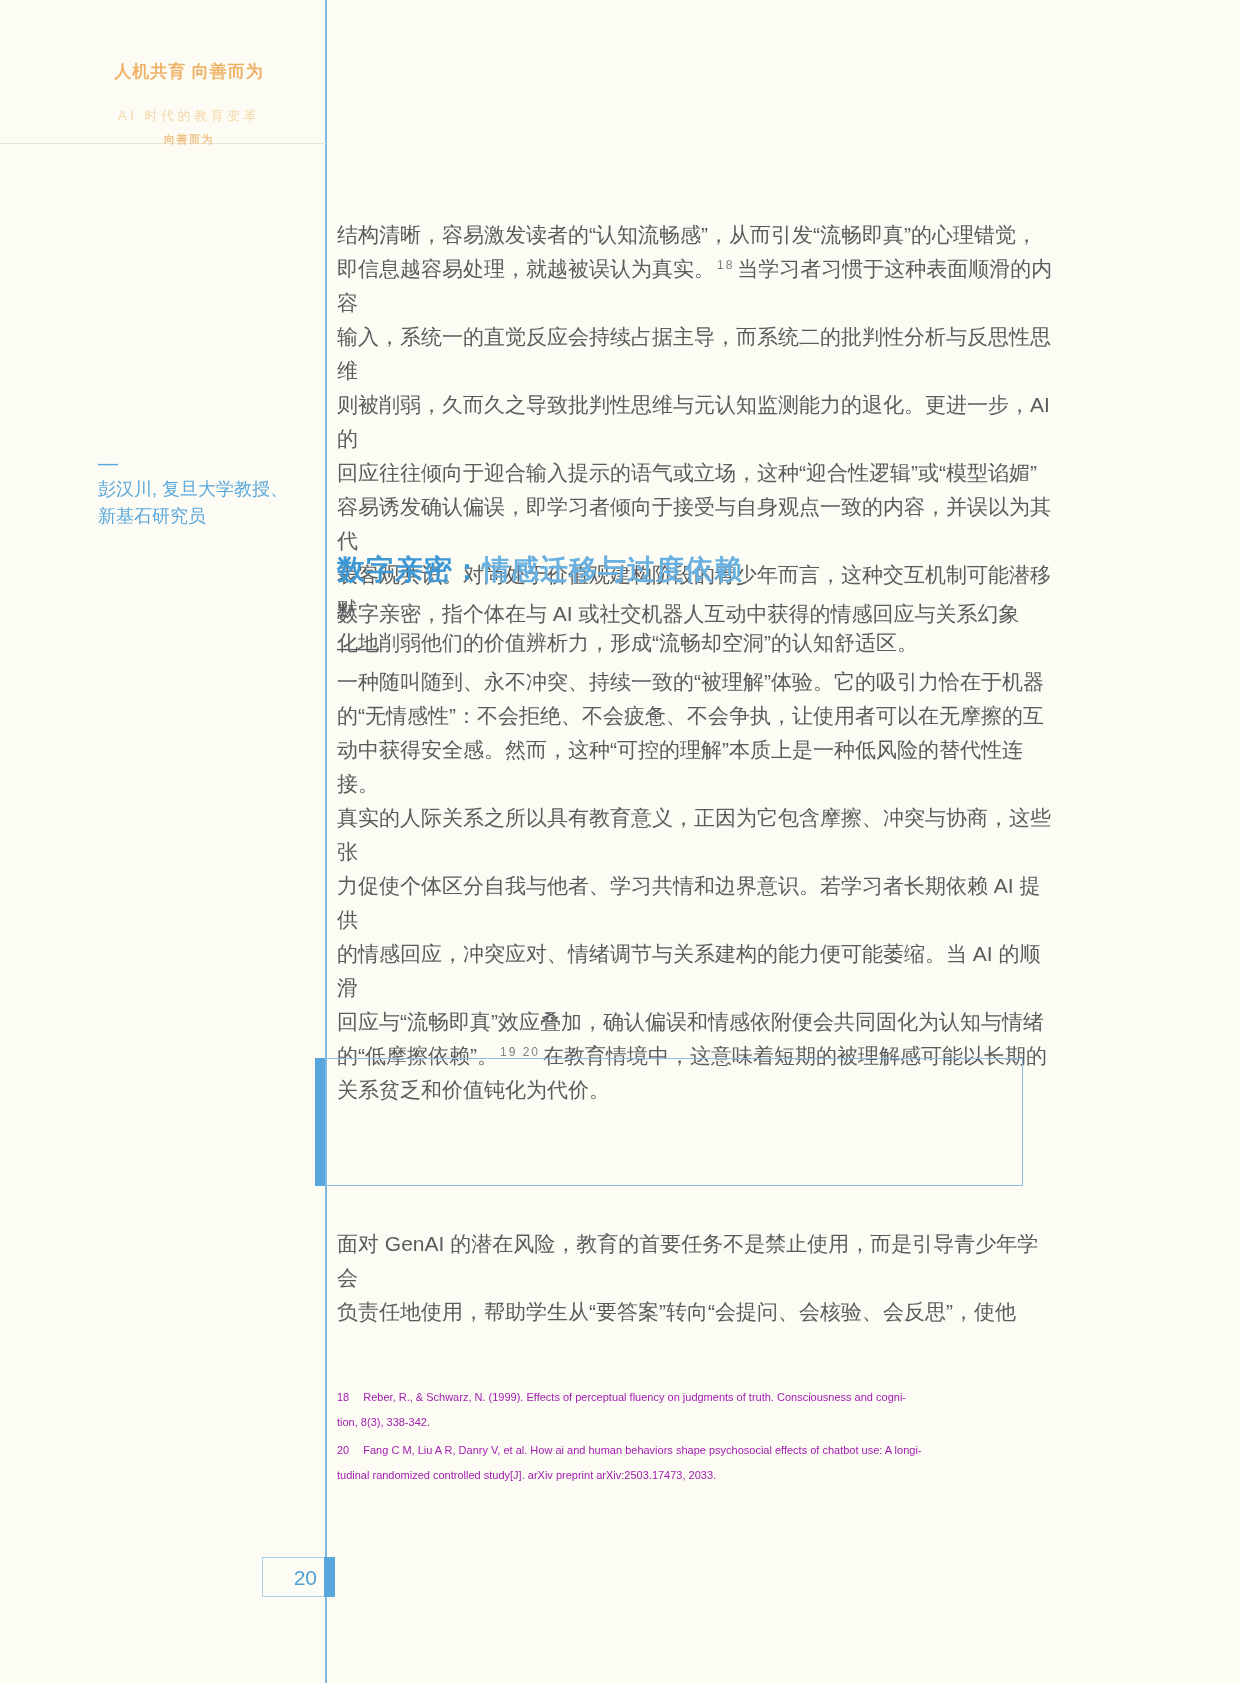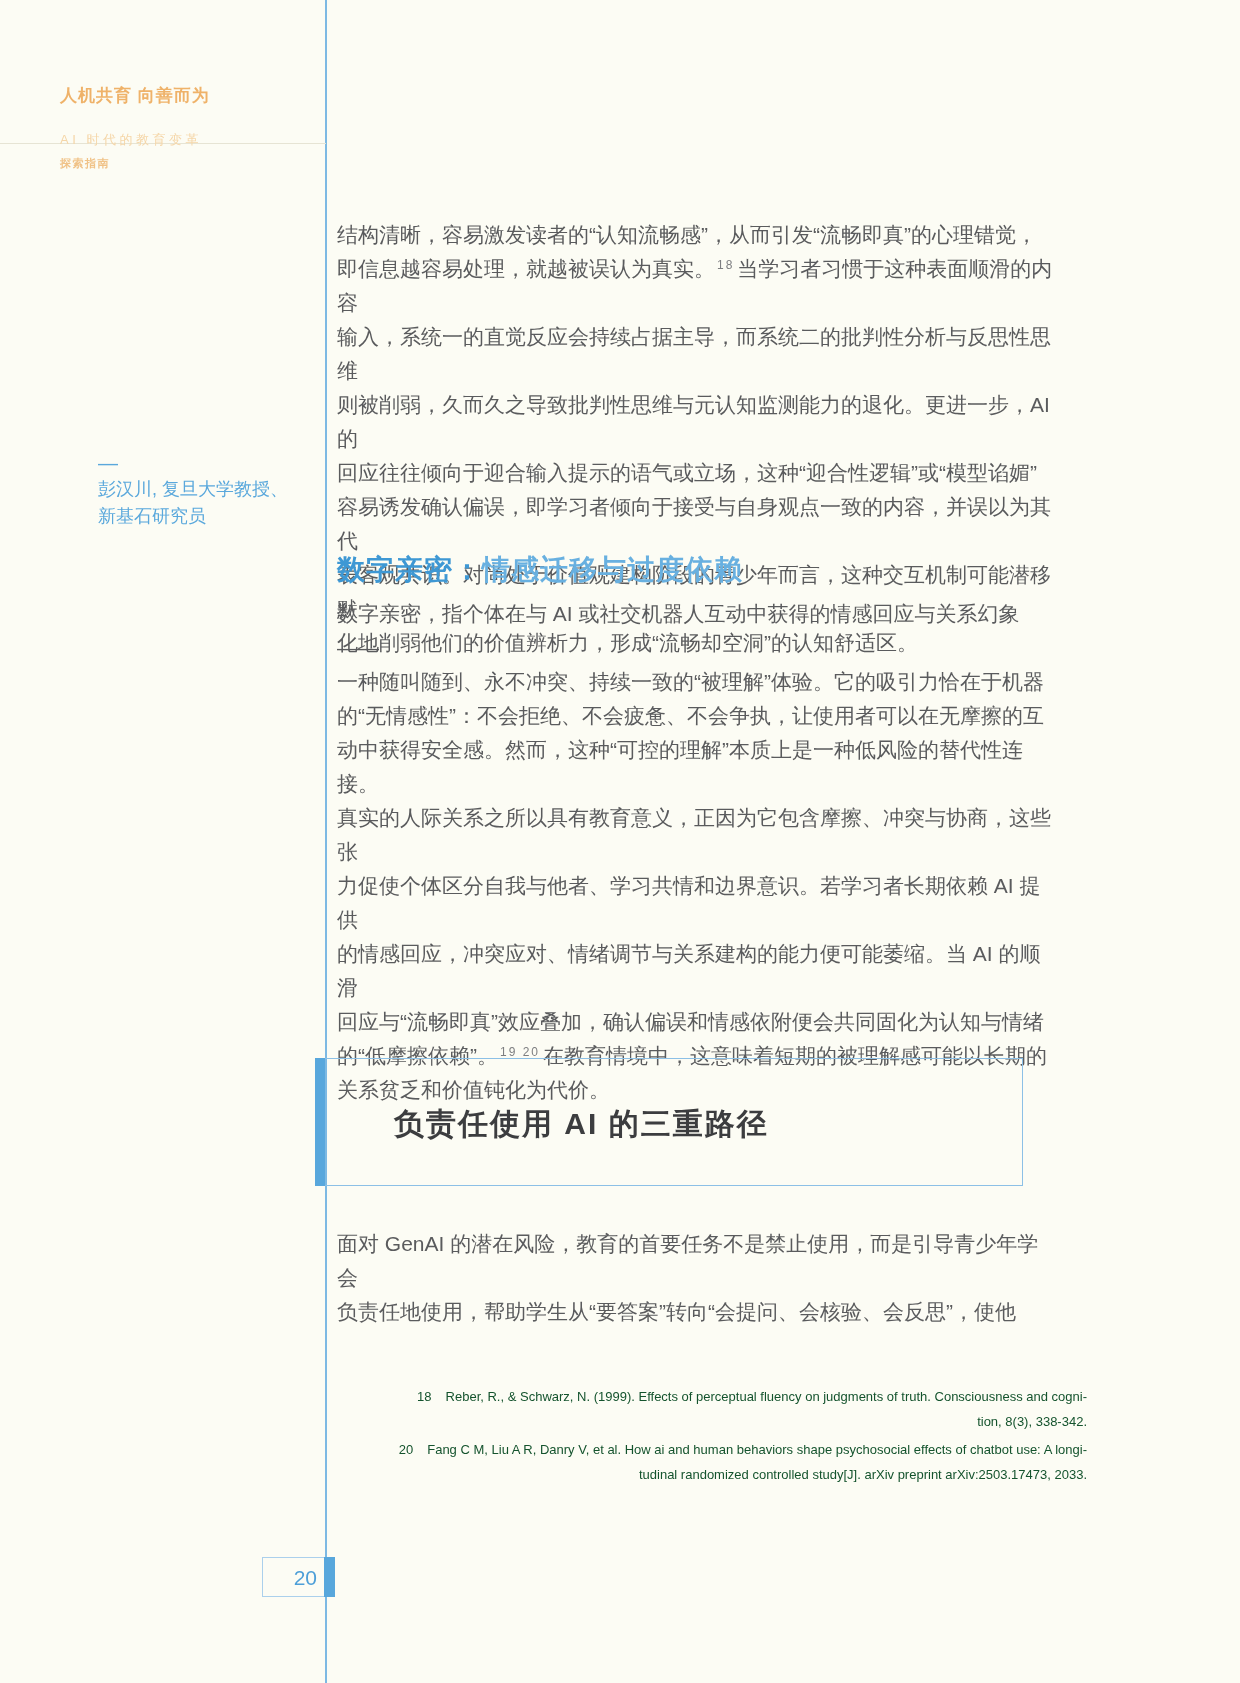--- a/index.html
+++ b/index.html
@@ -24,21 +24,21 @@
 
   
   .header-rule {
     position: absolute;
     left: 0; top: 143px;
     width: 326px; height: 1px;
     background: #e6e4d4;
   }
 
   
-  .brand { position: absolute; left: 60px; top: 84px; width: 258px; text-align: left; }
+  .brand { position: absolute; left: 60px; top: 60px; width: 258px; text-align: center; }
   .brand-title   { color: #efb269; font-weight: bold; font-size: 17px; letter-spacing: 1px; }
   .brand-subtitle{ color: #f5d6a8; font-size: 13px; letter-spacing: 3.5px; margin-top: 24px; }
   .brand-tagline { color: #f0c287; font-size: 11px; font-weight: bold; letter-spacing: 1.5px; margin-top: 7px; }
 
   
   .quote {
     position: absolute;
     left: 96px; top: 227px; width: 232px;
     color: #5aa8dc;
     font-size: 23px; line-height: 30px;
@@ -105,22 +105,22 @@
     left: 78px; top: 45px;
     font-size: 30px; font-weight: bold;
     color: #3c3d3f; letter-spacing: 2px;
     white-space: nowrap;
   }
 
   
   .footnotes {
     position: absolute;
     left: 337px; top: 1385px; width: 750px;
-    color: #14532d;
-    font-size: 13px; line-height: 24.5px; text-align: right;
+    color: #a21caf;
+    font-size: 11px; line-height: 24.5px;
   }
   .footnote { margin-bottom: 4px; }
   .fn-num { margin-right: 14px; }
   .fn-text { white-space: pre-line; }
 
   
   .page-num-box {
     position: absolute;
     left: 262px; top: 1557px;
     width: 73px; height: 40px;
@@ -143,21 +143,21 @@
 <body>
 
 <div class="page">
 
   <div class="vline"></div>
   <div class="header-rule"></div>
 
   <header class="brand">
     <div class="brand-title">人机共育 向善而为</div>
     <div class="brand-subtitle">AI 时代的教育变革</div>
-    <div class="brand-tagline">探索指南</div>
+    <div class="brand-tagline">向善而为</div>
   </header>
 
   <div class="quote-dash">—</div>
   <div class="quote-attr">彭汉川, 复旦大学教授、
 新基石研究员</div>
 
   <main>
 
     <p class="para p1"><span>结构清晰，容易激发读者的“认知流畅感”，从而引发“流畅即真”的心理错觉，
 即信息越容易处理，就越被误认为真实。</span><sup class="fnref">18</sup><span>当学习者习惯于这种表面顺滑的内容
@@ -176,21 +176,20 @@
 动中获得安全感。然而，这种“可控的理解”本质上是一种低风险的替代性连接。
 真实的人际关系之所以具有教育意义，正因为它包含摩擦、冲突与协商，这些张
 力促使个体区分自我与他者、学习共情和边界意识。若学习者长期依赖 AI 提供
 的情感回应，冲突应对、情绪调节与关系建构的能力便可能萎缩。当 AI 的顺滑
 回应与“流畅即真”效应叠加，确认偏误和情感依附便会共同固化为认知与情绪
 的“低摩擦依赖”。</span><sup class="fnref">19 20</sup><span>在教育情境中，这意味着短期的被理解感可能以长期的
 关系贫乏和价值钝化为代价。</span></p>
 
     <section class="chapter-box">
       <div class="chapter-bar"></div>
-      <h1 class="chapter-title">负责任使用 AI 的三重路径</h1>
     </section>
 
     <p class="para p3">面对 GenAI 的潜在风险，教育的首要任务不是禁止使用，而是引导青少年学会
 负责任地使用，帮助学生从“要答案”转向“会提问、会核验、会反思”，使他</p>
 
     <footer class="footnotes">
       <p class="footnote"><span class="fn-num">18</span><span class="fn-text">Reber, R., &amp; Schwarz, N. (1999). Effects of perceptual fluency on judgments of truth. Consciousness and cogni-
 tion, 8(3), 338-342.</span></p>
       <p class="footnote"><span class="fn-num">20</span><span class="fn-text">Fang C M, Liu A R, Danry V, et al. How ai and human behaviors shape psychosocial effects of chatbot use: A longi-
 tudinal randomized controlled study[J]. arXiv preprint arXiv:2503.17473, 2033.</span></p>

